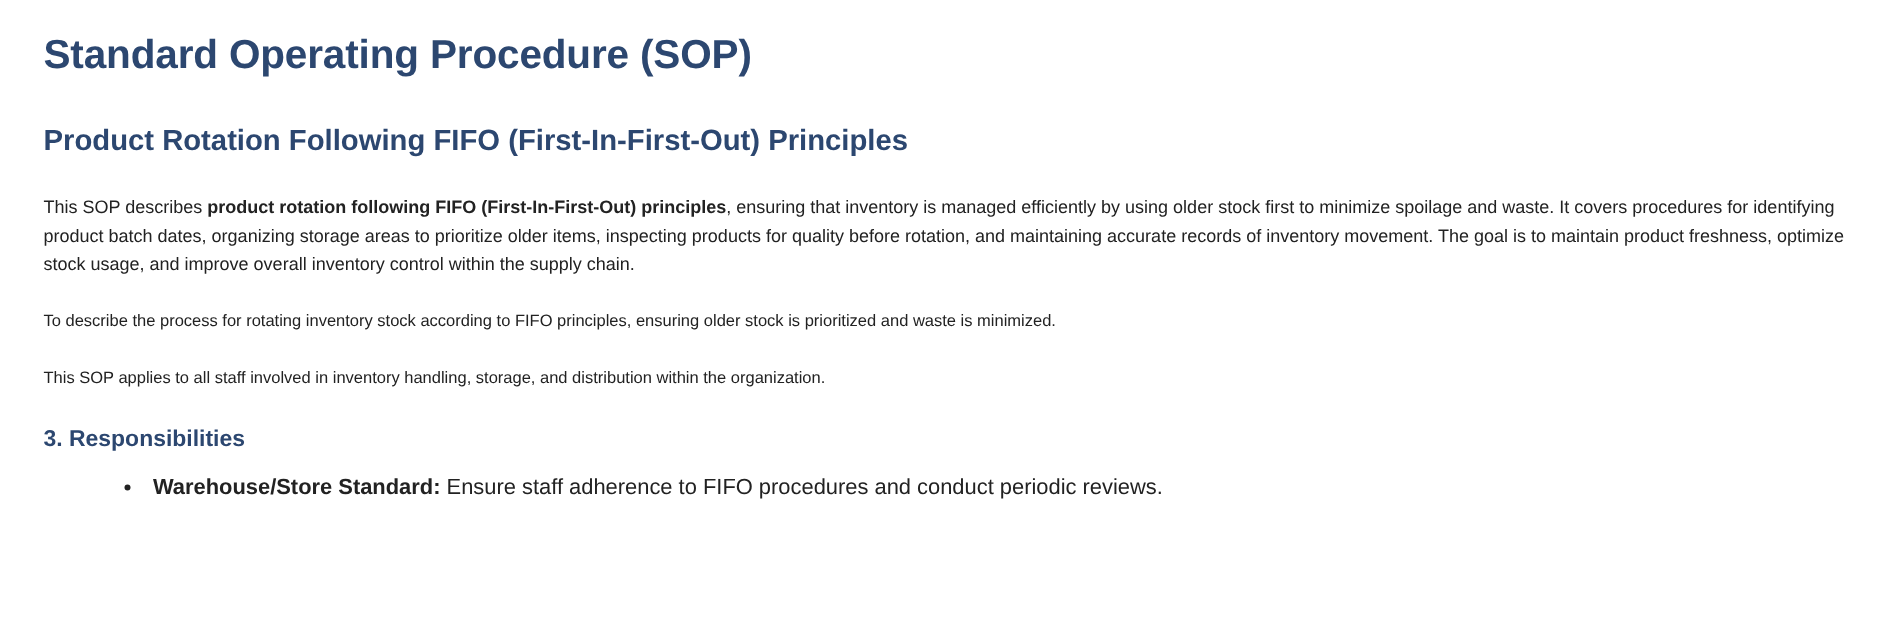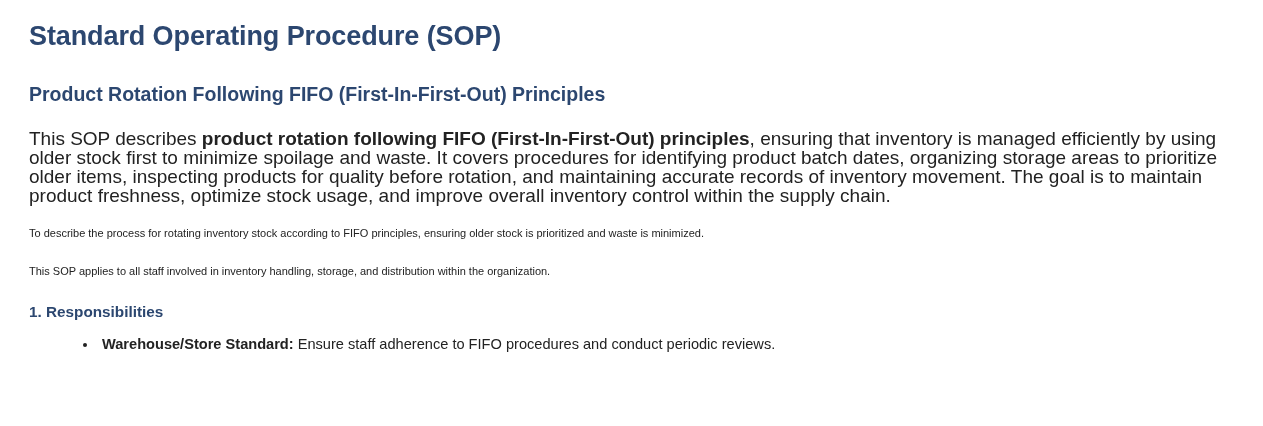--- a/index.html
+++ b/index.html
@@ -31,21 +31,21 @@
   }
   .doc-subtitle {
     color: #2c4770;
     font-size: 19.5px;
     font-weight: bold;
     line-height: 1.2;
     margin: 0;
     padding-top: 31px;
   }
   .intro {
-    font-size: 19px;
+    font-size: 12px;
     line-height: 19px;
     margin: 0;
     padding-top: 22px;
     color: #222222;
     text-align: left;
   }
   .intro b {
     font-weight: bold;
   }
   .section-heading {
@@ -88,21 +88,21 @@
   <h2 class="doc-subtitle">Product Rotation Following FIFO (First-In-First-Out) Principles</h2>
 
   <p class="intro">
     <span>This SOP describes </span><b>product rotation following FIFO (First-In-First-Out) principles</b><span>, ensuring that inventory is managed efficiently by using older stock first to minimize spoilage and waste. It covers procedures for identifying product batch dates, organizing storage areas to prioritize older items, inspecting products for quality before rotation, and maintaining accurate records of inventory movement. The goal is to maintain product freshness, optimize stock usage, and improve overall inventory control within the supply chain.</span>
   </p>
 
   <p class="section-body">To describe the process for rotating inventory stock according to FIFO principles, ensuring older stock is prioritized and waste is minimized.</p>
 
   <p class="section-body">This SOP applies to all staff involved in inventory handling, storage, and distribution within the organization.</p>
 
-  <h3 class="section-heading">1. Responsibilities</h3>
+  <h3 class="section-heading">3. Responsibilities</h3>
 
   <ul class="resp-list">
     <li>
       <b>Warehouse/Store Standard:</b><span> Ensure staff adherence to FIFO procedures and conduct periodic reviews.</span>
     </li>
   </ul>
 
 </div>
 
 </body></html>

